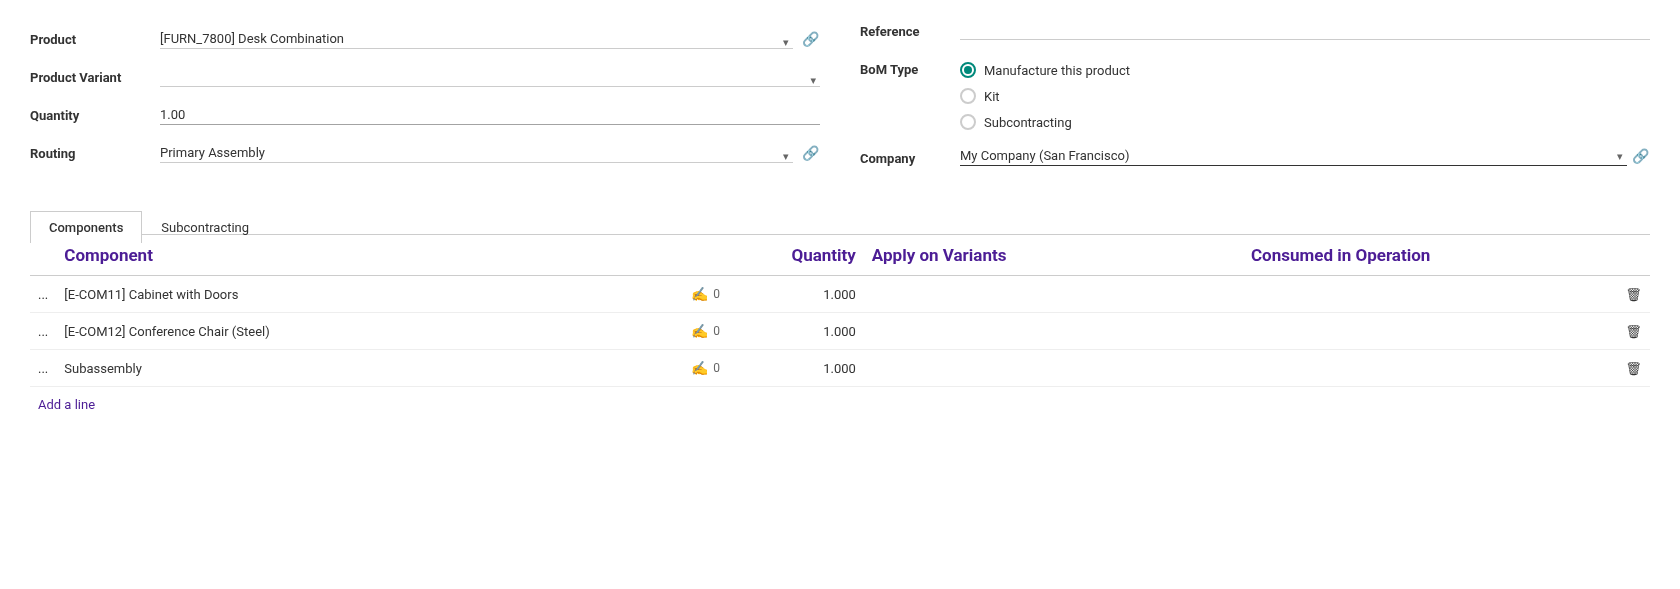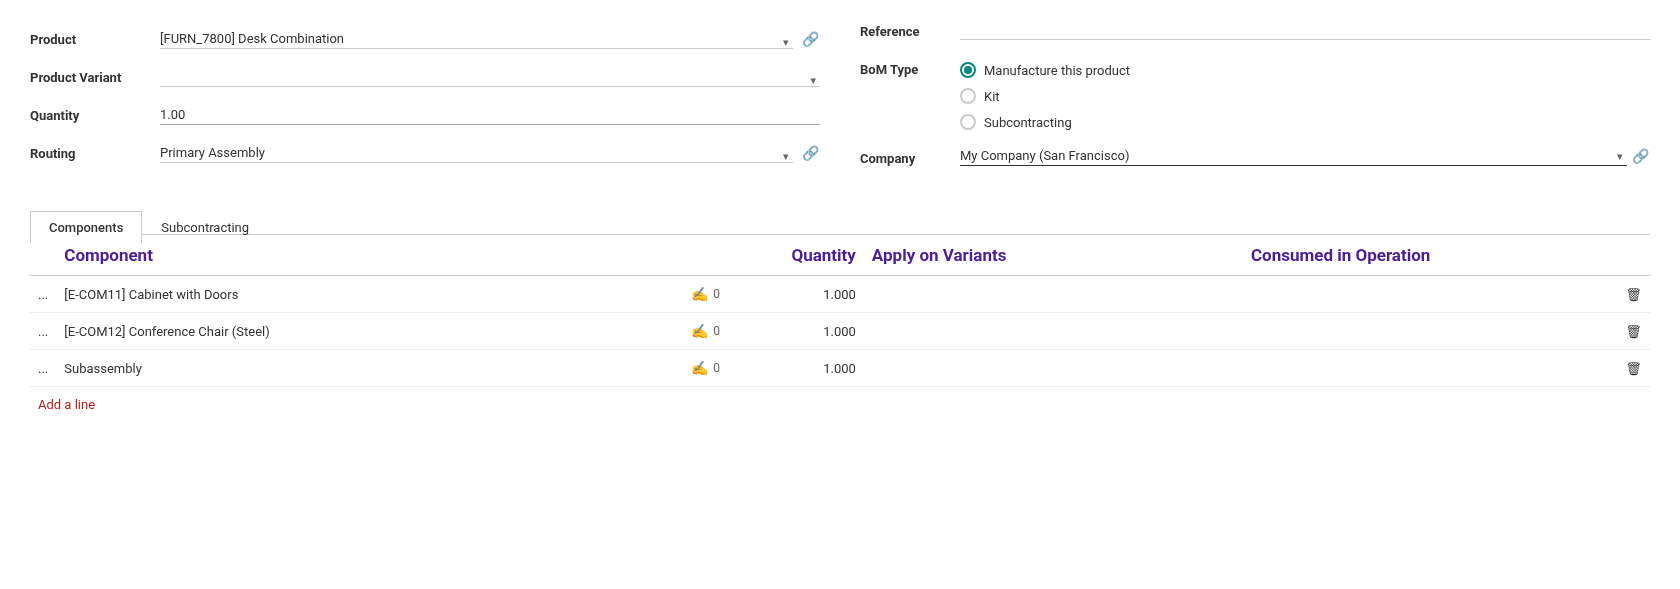--- a/index.html
+++ b/index.html
@@ -302,21 +302,21 @@
 
     .td-delete {
       text-align: right;
       color: #888;
       cursor: pointer;
       font-size: 16px;
       width: 30px;
     }
 
     .add-line {
-      color: #b91c1c;
+      color: #4c1d95;
       font-size: 13px;
       cursor: pointer;
       padding: 10px 8px;
       display: inline-block;
       text-decoration: none;
     }
   </style>
 </head>
 <body>
 

